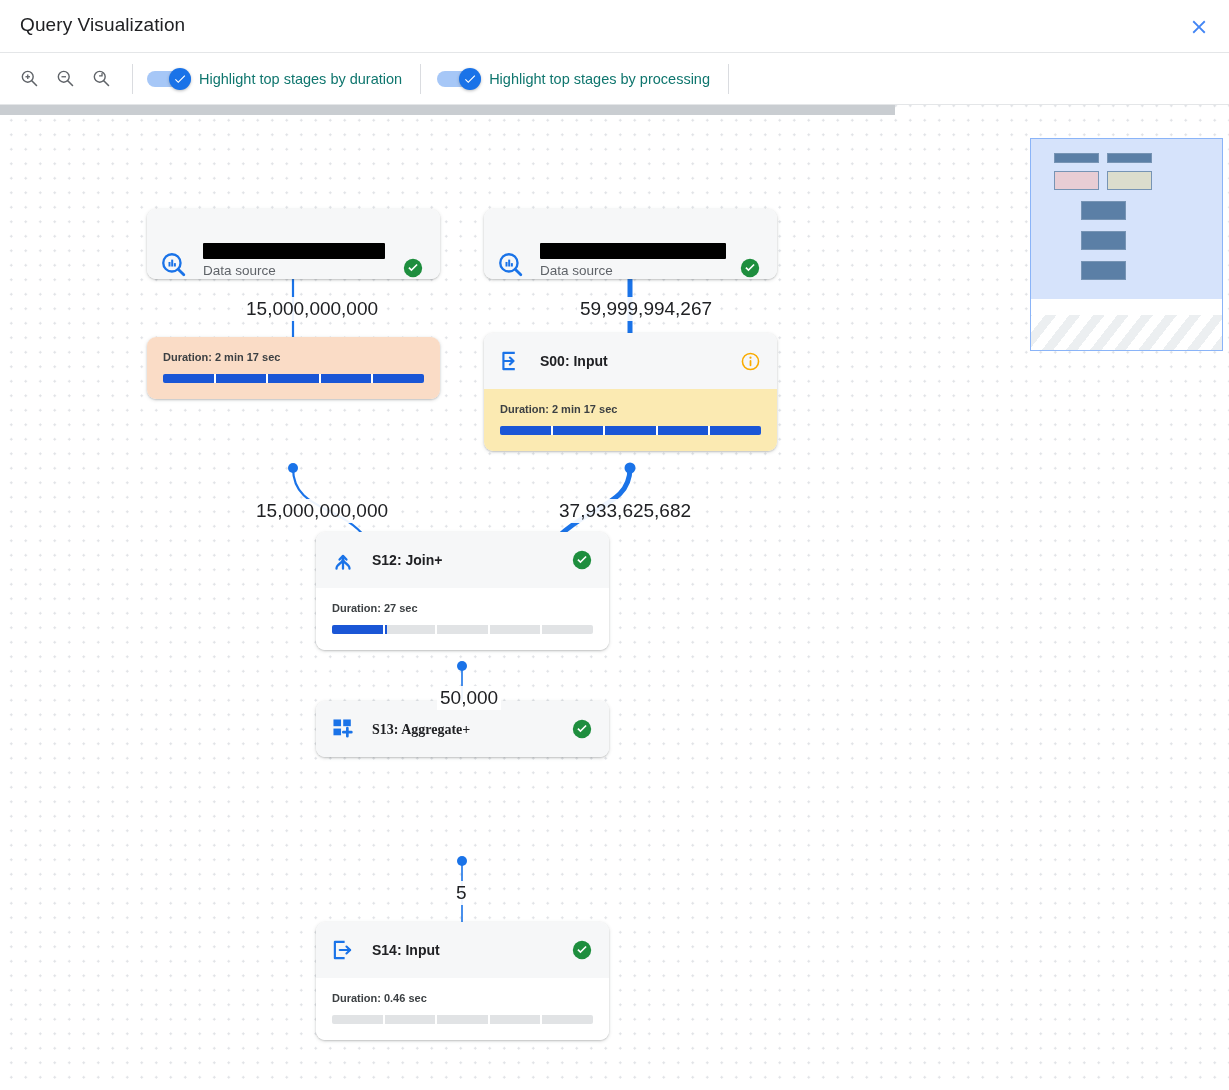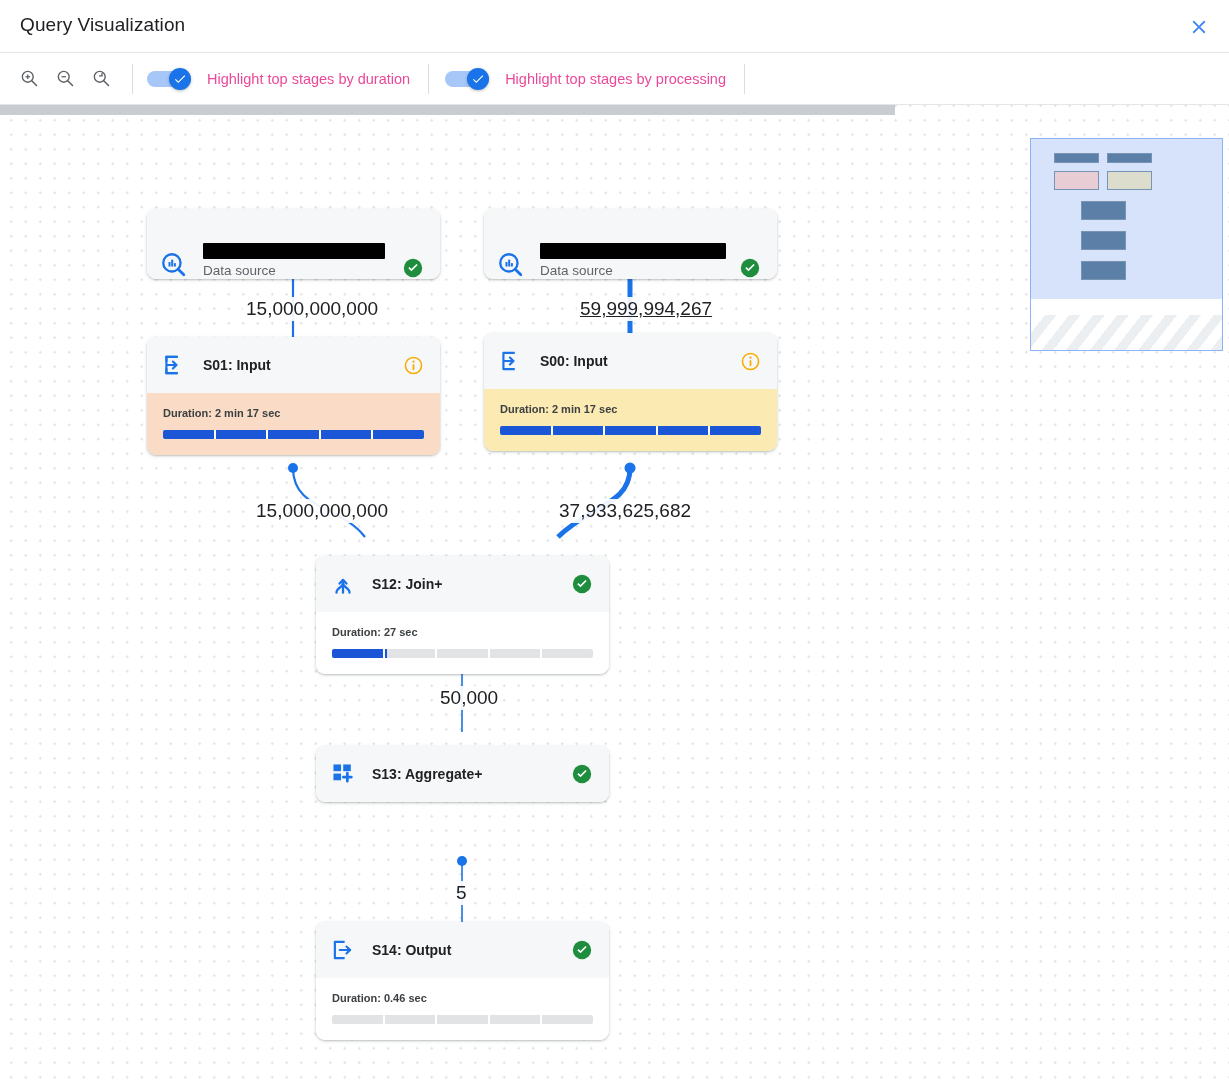--- a/index.html
+++ b/index.html
@@ -46,21 +46,21 @@
     display: flex; align-items: center; justify-content: center;
     cursor: pointer; border-radius: 50%;
   }
   .icon-btn svg { display: block; }
   .tb-divider {
     width: 1px; height: 30px; background: #dadce0;
     margin: 0 14px 0 12px; flex: none;
   }
   .toggle-item { display: flex; align-items: center; flex: none; }
   .toggle-label {
-    font-size: 14.5px; color: #ec4899; margin-left: 16px;
+    font-size: 14.5px; color: #0f766e; margin-left: 8px;
     white-space: nowrap;
     text-align: center;
   }
 
   
   .switch { position: relative; width: 44px; height: 22px; flex: none; cursor: pointer; }
   .switch .track {
     position: absolute; left: 0; top: 3px;
     width: 44px; height: 16px; border-radius: 8px;
   }
@@ -291,21 +291,21 @@
       <circle cx="462" cy="561" r="5" fill="#1a73e8"></circle>
     </g>
 
     <g>
       <path d="M462,756 L462,822" stroke="#1a73e8" stroke-width="1.6" fill="none"></path>
       <circle cx="462" cy="756" r="5" fill="#1a73e8"></circle>
     </g>
   </svg>
 
   <div class="edge-label" style="left:243px; top:192px;">15,000,000,000</div>
-  <div class="edge-label" style="left:577px; top:192px;text-decoration:underline;">59,999,994,267</div>
+  <div class="edge-label" style="left:577px; top:192px;">59,999,994,267</div>
   <div class="edge-label" style="left:253px; top:394px;">15,000,000,000</div>
   <div class="edge-label" style="left:556px; top:394px;">37,933,625,682</div>
   <div class="edge-label" style="left:437px; top:581px;">50,000</div>
   <div class="edge-label" style="left:453px; top:776px;">5</div>
 
   <div class="node" style="left:147px; top:104px; width:293px;">
     <div class="node-head tall">
       <span class="node-icon">
         <svg width="28" height="28" viewBox="0 0 24 24">
           <circle cx="10.2" cy="10.2" r="7.4" fill="none" stroke="#1a73e8" stroke-width="2"></circle>
@@ -346,40 +346,20 @@
       <span class="node-status">
         <svg width="22" height="22" viewBox="0 0 24 24">
           <circle cx="12" cy="12" r="10" fill="#1e8e3e"></circle>
           <path d="M10.3 15.6 6.9 12.2l1.3-1.3 2.1 2.1 5.5-5.5 1.3 1.3z" fill="#ffffff"></path>
         </svg>
       </span>
     </div>
   </div>
 
   <div class="node" style="left:147px; top:232px; width:293px;">
-    <div class="node-head">
-      <span class="node-icon">
-        <svg width="26" height="26" viewBox="0 0 24 24">
-          <path d="M4.5 4.5 H14 V8.2 M14 15.8 V19.5 H4.5" fill="none" stroke="#1a73e8" stroke-width="2" stroke-linecap="round" transform="translate(19,0) scale(-1,1)"></path>
-          <path d="M5 4.5 H15.5 V19.5 H5" fill="none" stroke="#1a73e8" stroke-width="2" stroke-linejoin="round" transform="translate(20.5,0) scale(-1,1)"></path>
-          <line x1="5.5" y1="12" x2="14" y2="12" stroke="#1a73e8" stroke-width="2" stroke-linecap="round"></line>
-          <path d="M11 8.8 L14.3 12 L11 15.2" fill="none" stroke="#1a73e8" stroke-width="2" stroke-linecap="round" stroke-linejoin="round"></path>
-        </svg>
-      </span>
-      <span class="node-titlewrap">
-        <span class="node-title">S01: Input</span>
-      </span>
-      <span class="node-status">
-        <svg width="21" height="21" viewBox="0 0 24 24">
-          <circle cx="12" cy="12" r="9.2" fill="none" stroke="#f9ab00" stroke-width="1.8"></circle>
-          <circle cx="12" cy="7.6" r="1.25" fill="#f9ab00"></circle>
-          <rect x="11" y="10.4" width="2" height="7" rx="1" fill="#f9ab00"></rect>
-        </svg>
-      </span>
-    </div>
     <div class="node-body peach">
       <div class="dur-text">Duration: 2 min 17 sec</div>
       <div class="bar">
         <div class="fill" style="width:100%"></div>
         <div class="ticks">
             <i></i>
             <i></i>
             <i></i>
             <i></i>
             <i></i>
@@ -416,21 +396,21 @@
             <i></i>
             <i></i>
             <i></i>
             <i></i>
             <i></i>
           </div>
       </div>
     </div>
   </div>
 
-  <div class="node" style="left:316px; top:451px; width:293px;">
+  <div class="node" style="left:316px; top:427px; width:293px;">
     <div class="node-head">
       <span class="node-icon">
         <svg width="26" height="26" viewBox="0 0 24 24">
           <path d="M12 20 L12 9" fill="none" stroke="#1a73e8" stroke-width="2.1" stroke-linecap="round"></path>
           <path d="M6 20 C6 15 12 15.5 12 11" fill="none" stroke="#1a73e8" stroke-width="2.1" stroke-linecap="round"></path>
           <path d="M18 20 C18 15 12 15.5 12 11" fill="none" stroke="#1a73e8" stroke-width="2.1" stroke-linecap="round"></path>
           <path d="M8.8 11.6 L12 8.2 L15.2 11.6" fill="none" stroke="#1a73e8" stroke-width="2.1" stroke-linecap="round" stroke-linejoin="round"></path>
         </svg>
       </span>
       <span class="node-titlewrap">
@@ -451,21 +431,21 @@
             <i></i>
             <i></i>
             <i></i>
             <i></i>
             <i></i>
           </div>
       </div>
     </div>
   </div>
 
-  <div class="node" style="left:316px; top:641px; width:293px;">
+  <div class="node" style="left:316px; top:596px; width:293px;font-family:Liberation Serif, serif;">
     <div class="node-head">
       <span class="node-icon">
         <svg width="26" height="26" viewBox="0 0 24 24">
           <rect x="3.2" y="3.2" width="7" height="6.2" fill="#1a73e8"></rect>
           <rect x="12.2" y="3.2" width="7" height="6.2" fill="#1a73e8"></rect>
           <rect x="3.2" y="11.6" width="7" height="6.2" fill="#1a73e8"></rect>
           <path d="M16 11.2 v7.4 M12.3 14.9 h7.4" stroke="#1a73e8" stroke-width="2.5" stroke-linecap="round"></path>
         </svg>
       </span>
       <span class="node-titlewrap">
@@ -483,21 +463,21 @@
   <div class="node" style="left:316px; top:817px; width:293px;">
     <div class="node-head">
       <span class="node-icon">
         <svg width="26" height="26" viewBox="0 0 24 24">
           <path d="M13.5 4.5 H4.5 V19.5 H13.5" fill="none" stroke="#1a73e8" stroke-width="2" stroke-linejoin="round"></path>
           <line x1="9" y1="12" x2="18.5" y2="12" stroke="#1a73e8" stroke-width="2" stroke-linecap="round"></line>
           <path d="M15.2 8.8 L18.6 12 L15.2 15.2" fill="none" stroke="#1a73e8" stroke-width="2" stroke-linecap="round" stroke-linejoin="round"></path>
         </svg>
       </span>
       <span class="node-titlewrap">
-        <span class="node-title">S14: Output</span>
+        <span class="node-title">S14: Input</span>
       </span>
       <span class="node-status">
         <svg width="22" height="22" viewBox="0 0 24 24">
           <circle cx="12" cy="12" r="10" fill="#1e8e3e"></circle>
           <path d="M10.3 15.6 6.9 12.2l1.3-1.3 2.1 2.1 5.5-5.5 1.3 1.3z" fill="#ffffff"></path>
         </svg>
       </span>
     </div>
     <div class="node-body">
       <div class="dur-text">Duration: 0.46 sec</div>

